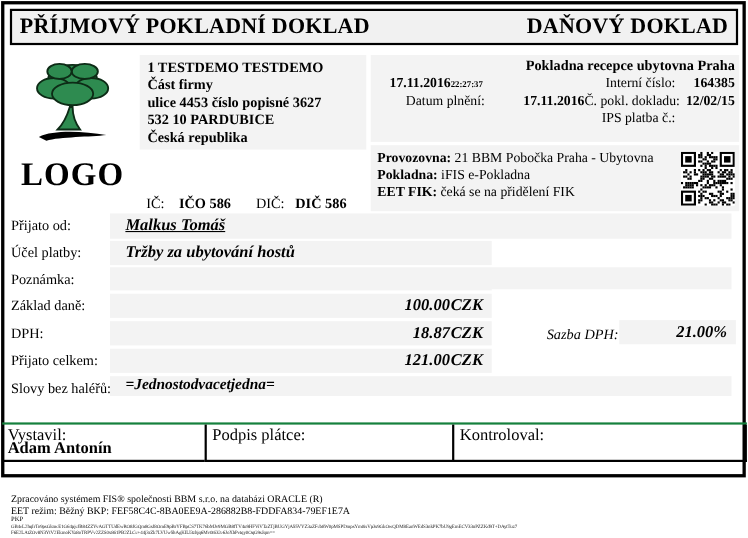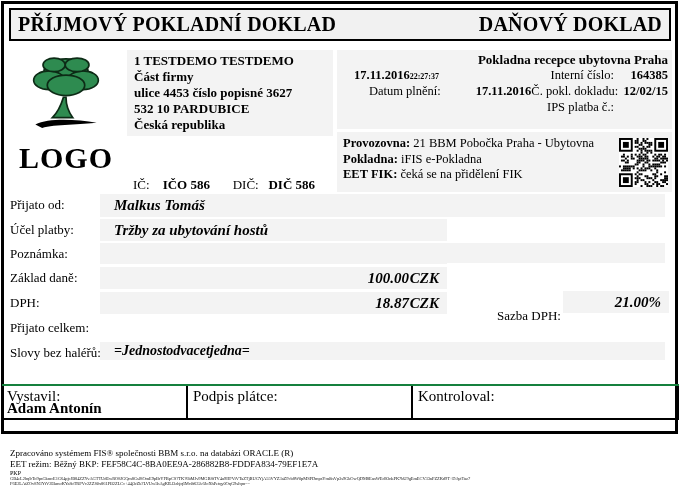--- a/index.html
+++ b/index.html
@@ -347,21 +347,21 @@
         <rect x="18" y="0" width="7" height="7" fill="#000"></rect>
         <rect x="19" y="1" width="5" height="5" fill="#fff"></rect>
         <rect x="20" y="2" width="3" height="3" fill="#000"></rect>
         <rect x="0" y="18" width="7" height="7" fill="#000"></rect>
         <rect x="1" y="19" width="5" height="5" fill="#fff"></rect>
         <rect x="2" y="20" width="3" height="3" fill="#000"></rect>
       </svg>
   </div>
 
   <div class="abs frow-label" style="top:197px;">Přijato od:</div>
-  <div class="abs fbox" style="left:100px; top:194px; width:565px; height:23px;">
+  <div class="abs fbox" style="left:100px; top:194px; width:565px; height:23px;text-decoration:underline;">
     <div class="fval">Malkus Tomáš</div>
   </div>
 
   <div class="abs frow-label" style="top:222px;">Účel platby:</div>
   <div class="abs fbox" style="left:100px; top:219px; width:347px; height:22px;">
     <div class="fval">Tržby za ubytování hostů</div>
   </div>
 
   <div class="abs frow-label" style="top:246px;">Poznámka:</div>
   <div class="abs fbox" style="left:100px; top:243px; width:565px; height:21px;">
@@ -373,26 +373,29 @@
   <div class="abs frow-label" style="top:270px;">Základ daně:</div>
   <div class="abs fbox" style="left:100px; top:267px; width:347px; height:22px;">
     <div class="fval amount">100.00 CZK</div>
   </div>
 
   <div class="abs frow-label" style="top:295px;">DPH:</div>
   <div class="abs fbox" style="left:100px; top:292px; width:347px; height:22px;">
     <div class="fval amount">18.87 CZK</div>
   </div>
 
-  <div class="abs frow-label" style="left:497px; top:308px;">Sazba DPH:</div>
+  <div class="abs frow-label" style="left:497px; top:296px;font-style:italic;">Sazba DPH:</div>
   <div class="abs fbox" style="left:563px; top:291px; width:106px; height:22px;">
     <div class="fval amount">21.00%</div>
   </div>
 
   <div class="abs frow-label" style="top:320px;">Přijato celkem:</div>
+  <div class="abs fbox" style="left:100px; top:317px; width:347px; height:22px;">
+    <div class="fval amount">121.00 CZK</div>
+  </div>
 
   <div class="abs frow-label" style="top:345px;">Slovy bez haléřů:</div>
   <div class="abs fbox" style="left:100px; top:342px; width:565px; height:18px;">
     <div class="fval" style="font-size:14px; line-height:18px;">=Jednostodvacetjedna=</div>
   </div>
 
   <div class="abs sig-table">
     <div class="sig-cell c1" style="border-left:none;">
       <div>Vystavil:</div>
       <div class="sig-name">Adam Antonín</div>

